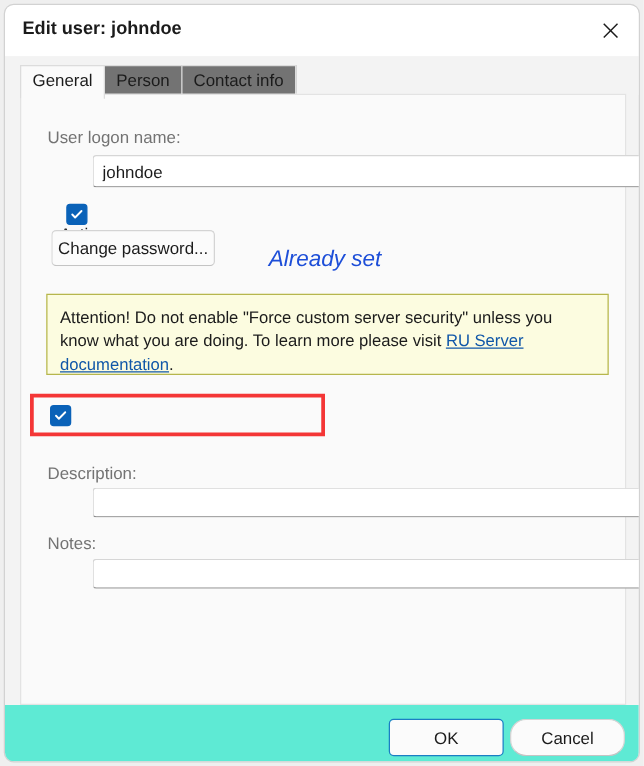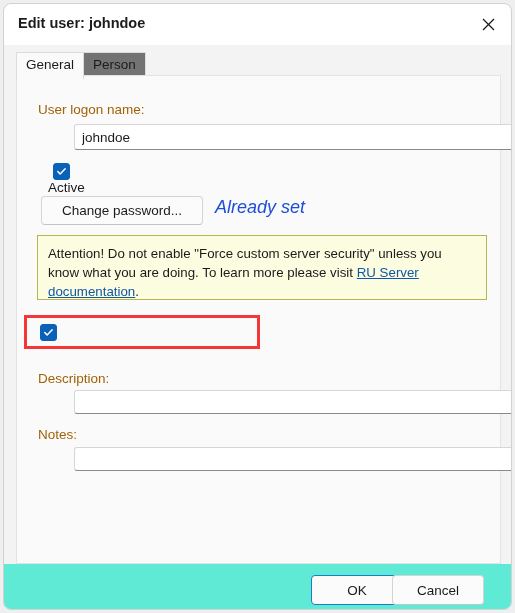--- a/index.html
+++ b/index.html
@@ -108,21 +108,21 @@
     width: 485px;
     height: 489px;
     background: #fafafa;
     border: 1px solid #e3e3e3;
     box-sizing: border-box;
   }
 
   .field-label {
     position: absolute;
     font-size: 13.5px;
-    color: #a16207;
+    color: #737373;
     white-space: nowrap;
   }
 
   .text-input {
     position: absolute;
     box-sizing: border-box;
     background: #ffffff;
     border: 1px solid #d6d6d6;
     border-bottom: 1px solid #8a8a8a;
     border-radius: 3px;
@@ -256,41 +256,44 @@
   </div>
 
   <div class="tabstrip">
     <div class="tabs">
       <div class="tab active">
         <span>General</span>
       </div>
       <div class="tab">
         <span>Person</span>
       </div>
+      <div class="tab">
+        <span>Contact info</span>
+      </div>
     </div>
   </div>
 
   <div class="panel">
 
     <div class="field-label" style="left:21px; top:26px;">User logon name:</div>
 
     <input class="text-input" style="left: 21px; top: 48px; width: 450px; height: 26px;" value="johndoe">
 
     <div class="cb-row" style="left:22px; top:87px;">
       <span class="cb-box">
         <span>
           <svg width="11" height="11" viewBox="0 0 11 11">
             <polyline points="1.8,5.6 4.1,8.0 9.2,2.8" fill="none" stroke="#ffffff" stroke-width="1.5" stroke-linecap="round" stroke-linejoin="round"></polyline>
           </svg>
         </span>
       </span>
       <span class="cb-label">Active</span>
     </div>
 
-    <div class="btn" style="left:24px; top:120px; width:162px; height:29px;">Change password...</div>
+    <div class="btn" style="left:24px; top:108px; width:131px; height:29px;">Change password...</div>
 
     <div class="static-text" style="left:198px; top:121px;">Already set</div>
 
     <div class="field-label" style="left:21px; top:295px;">Description:</div>
 
     <input class="text-input" style="left: 21px; top: 314px; width: 450px; height: 24px;" value="">
 
     <div class="field-label" style="left:21px; top:351px;">Notes:</div>
 
     <input class="text-input" style="left: 21px; top: 371px; width: 450px; height: 24px;" value="">
@@ -309,16 +312,16 @@
           <polyline points="1.8,5.6 4.1,8.0 9.2,2.8" fill="none" stroke="#ffffff" stroke-width="1.5" stroke-linecap="round" stroke-linejoin="round"></polyline>
         </svg>
       </span>
     </span>
   </div>
 
   <div class="annot-rect"></div>
 
   <div class="footer">
     <div class="btn accent" style="left:307px; top:11px; width:92px; height:30px;">OK</div>
-    <div class="btn" style="left:388px; top:11px; width:92px; height:30px;">Cancel</div>
+    <div class="btn" style="left:404px; top:11px; width:92px; height:30px;border-radius:13px;">Cancel</div>
   </div>
 
 </div>
 
 </body></html>

